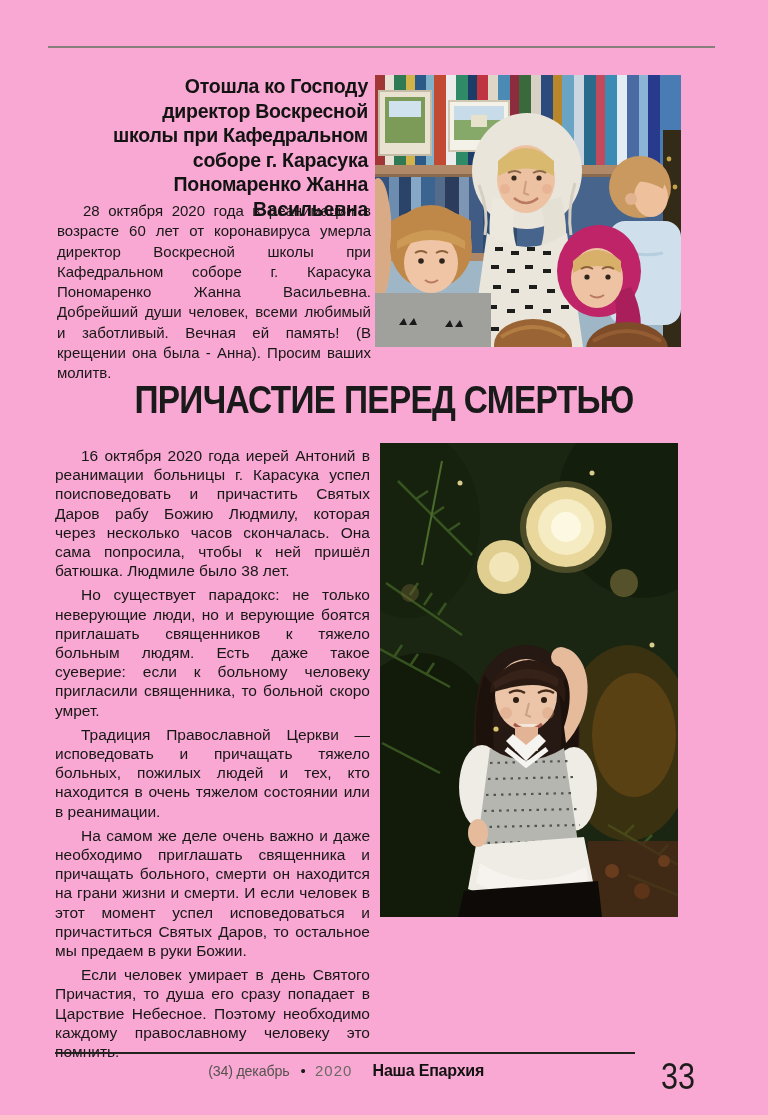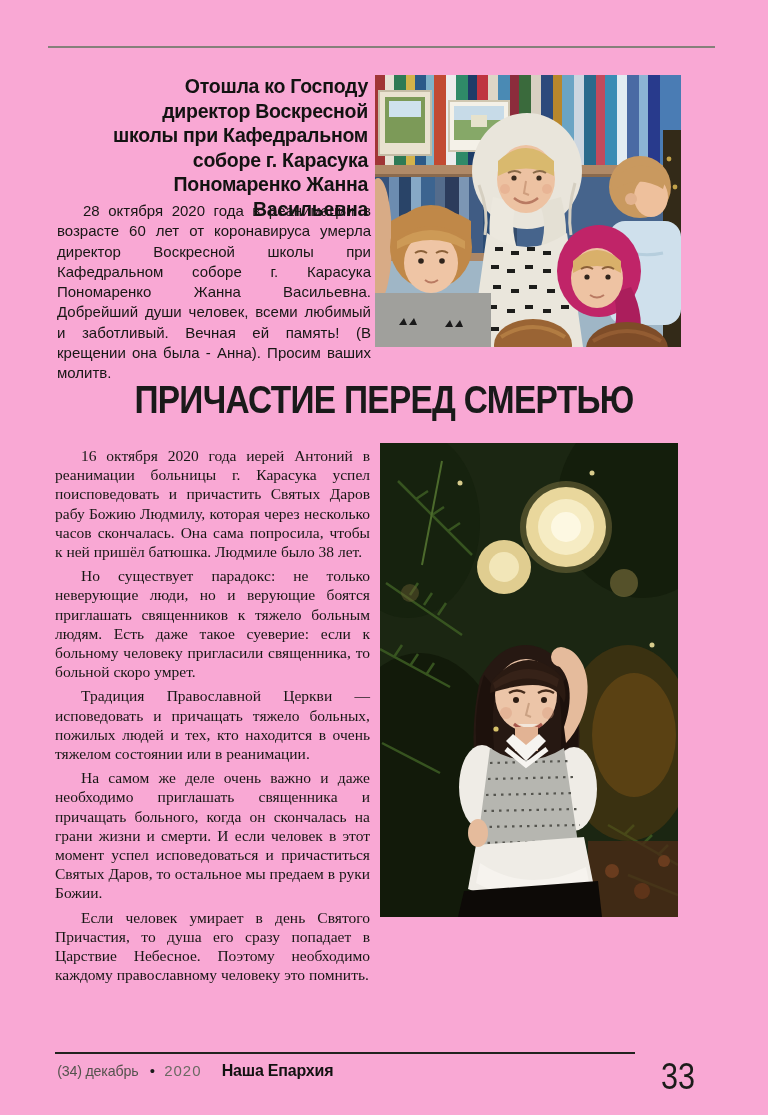--- a/index.html
+++ b/index.html
@@ -26,33 +26,33 @@
   .photo1{left:375px;top:75px;width:306px;height:272px;}
   .photo2{left:380px;top:443px;width:298px;height:474px;}
 
   .article-title{
     position:absolute;left:0;top:379px;width:768px;margin:0;
     text-align:center;font-size:38px;font-weight:bold;letter-spacing:-0.8px;
     color:#1a1a1a;transform:scaleX(0.88);
   }
   .col-left{
     position:absolute;left:55px;top:446px;width:315px;
-    font-size:15.5px;line-height:19.2px;text-align:justify;color:#171715;font-family:Liberation Serif, serif;
+    font-size:15.5px;line-height:19.2px;text-align:justify;color:#171715;
   }
   .col-left p{margin:0 0 5px 0;text-indent:26px;}
   .closing-par{
     position:absolute;left:385px;top:931px;width:296px;margin:0;
     font-size:15.5px;line-height:20.3px;text-align:justify;text-indent:26px;
     color:#171715;
   }
 
   .footer-rule{position:absolute;left:55px;top:1052px;width:580px;height:2px;background:#22221f;}
   .footer-text{
     position:absolute;left:55px;top:1062px;width:580px;
-    text-align:left;font-size:15px;color:#55534e;white-space:nowrap;
+    text-align:center;font-size:15px;color:#55534e;white-space:nowrap;
   }
   .footer-text .issue{letter-spacing:-0.2px;transform:scaleX(0.95);display:inline-block;}
   .footer-text .bullet{color:#1a1a1a;margin:0 5px;}
   .footer-text .year{color:#6b6963;margin-right:16px;letter-spacing:1px;}
   .footer-text .brand{color:#121211;font-weight:bold;font-size:16px;letter-spacing:-0.2px;}
   .page-number{
     position:absolute;left:644px;top:1056px;width:68px;
     text-align:center;font-size:36px;color:#1c1c1a;
     transform:scaleX(0.85);font-family:"Liberation Sans",sans-serif;
   }
@@ -237,21 +237,21 @@
       <path d="M218,266 q34,-20 68,0" stroke="#935c32" stroke-width="4" fill="none"></path>
     </svg>
   </div>
 
   <h1 class="article-title">ПРИЧАСТИЕ ПЕРЕД СМЕРТЬЮ</h1>
 
   <div class="col-left">
     <p>16 октября 2020 года иерей Антоний в реанимации больницы г. Карасука успел поисповедовать и причастить Святых Даров рабу Божию Людмилу, которая через несколько часов скончалась. Она сама попросила, чтобы к ней пришёл батюшка. Людмиле было 38 лет.</p>
     <p>Но существует парадокс: не только неверующие люди, но и верующие боятся приглашать священников к тяжело больным людям. Есть даже такое суеверие: если к больному человеку пригласили священника, то больной скоро умрет.</p>
     <p>Традиция Православной Церкви — исповедовать и причащать тяжело больных, пожилых людей и тех, кто находится в очень тяжелом состоянии или в реанимации.</p>
-    <p>На самом же деле очень важно и даже необходимо приглашать священника и причащать больного, когда он скончалась на грани жизни и смерти. И если человек в этот момент успел исповедоваться и причаститься Святых Даров, то остальное мы предаем в руки Божии.</p>
+    <p>На самом же деле очень важно и даже необходимо приглашать священника и причащать больного, смерти он находится на грани жизни и смерти. И если человек в этот момент успел исповедоваться и причаститься Святых Даров, то остальное мы предаем в руки Божии.</p>
     <p>Если человек умирает в день Святого Причастия, то душа его сразу попадает в Царствие Небесное. Поэтому необходимо каждому православному человеку это помнить.</p>
   </div>
 
   <div class="photo photo2">
     <svg viewBox="0 0 298 474" preserveAspectRatio="none">
       <rect width="298" height="474" fill="#1b2612"></rect>
       <ellipse cx="40" cy="360" rx="95" ry="150" fill="#121a0a"></ellipse>
       <ellipse cx="262" cy="60" rx="85" ry="95" fill="#141e0c"></ellipse>
       <ellipse cx="28" cy="80" rx="72" ry="95" fill="#16220e"></ellipse>
 

